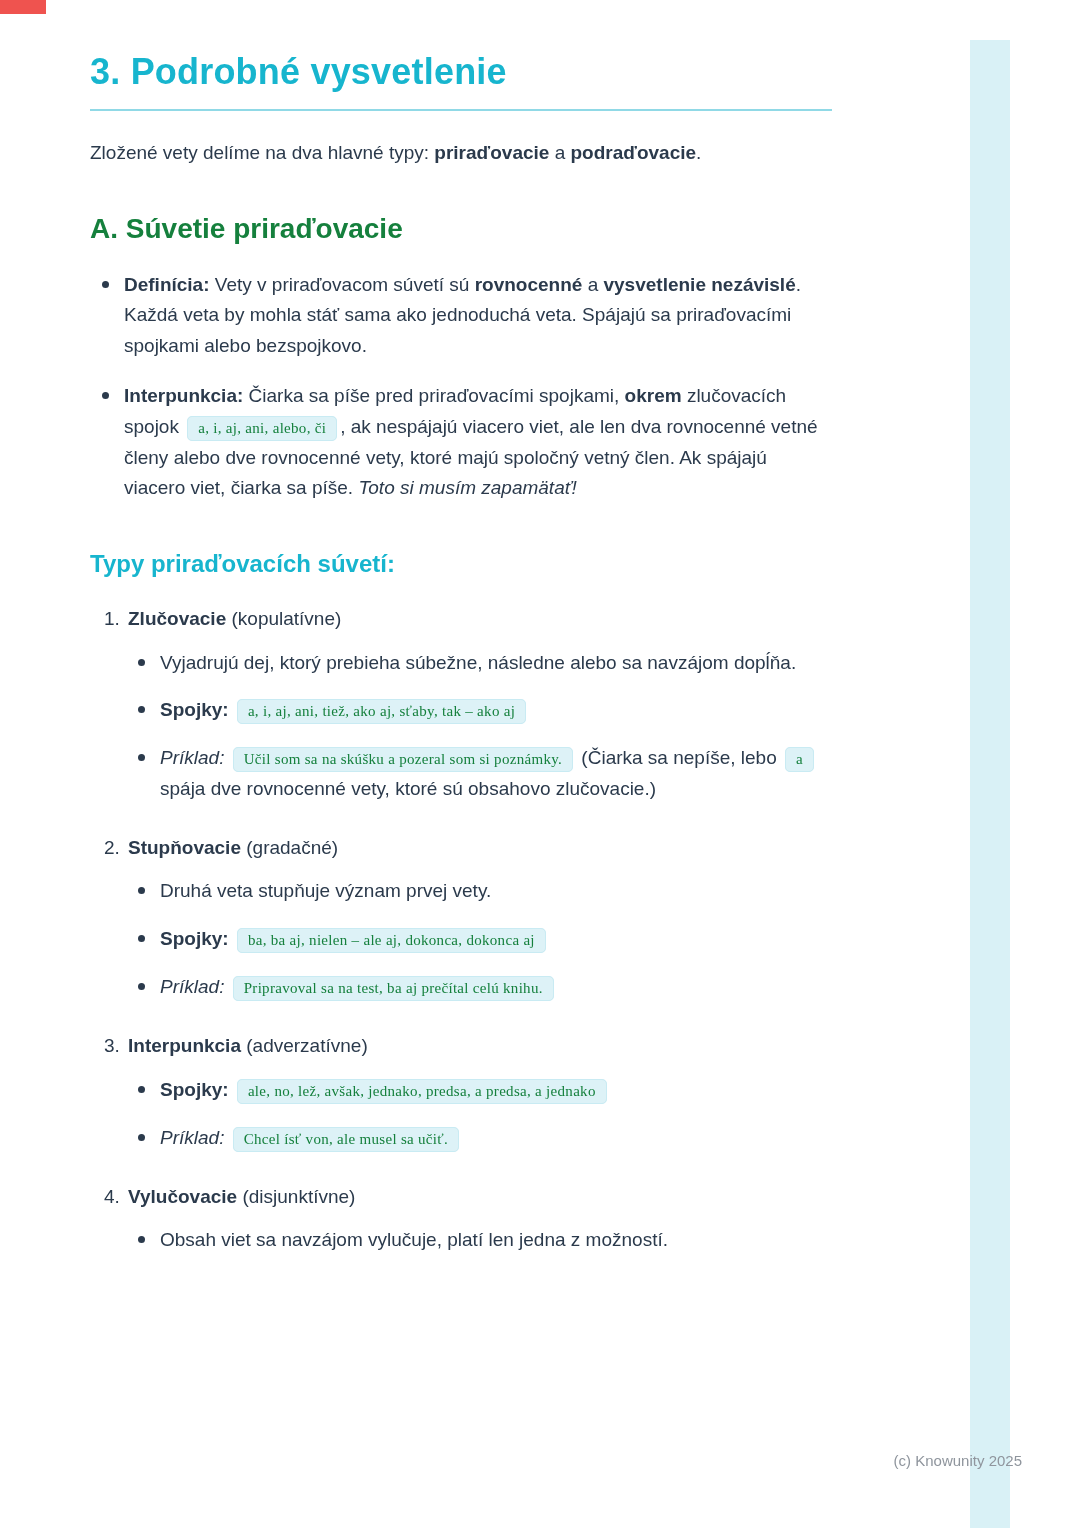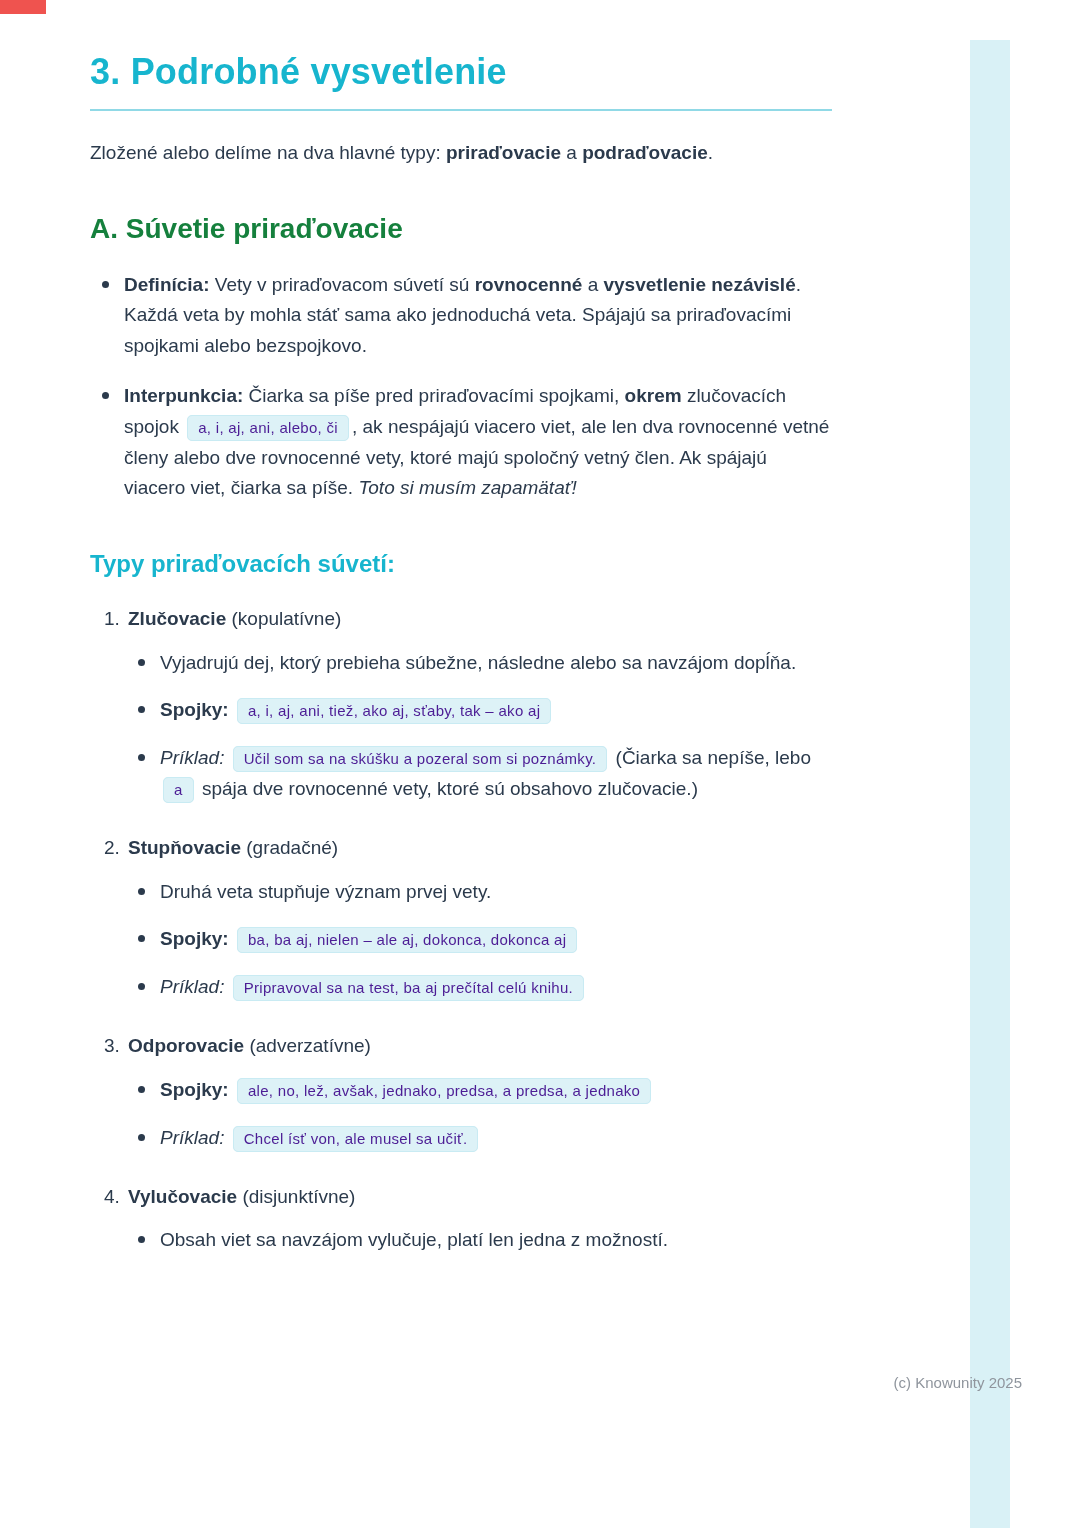--- a/index.html
+++ b/index.html
@@ -129,52 +129,52 @@
     left: 0;
     top: 11px;
     width: 7px;
     height: 7px;
     border-radius: 50%;
     background: #2b3a4c;
   }
   .b { font-weight: 700; }
   .i { font-style: italic; }
   .chip {
-    font-family: Liberation Sans, sans-serif;
+    font-family: Liberation Serif, serif;
     font-size: 15px;
-    color: #4c1d95;
+    color: #15803d;
     background: #ddf2f7;
     border: 1px solid #c9ebf3;
     border-radius: 5px;
     padding: 3px 10px 4px 10px;
     margin: 0 3px;
     line-height: 2.0;
     -webkit-box-decoration-break: clone;
     box-decoration-break: clone;
     letter-spacing: 0.3px;
   }
   .watermark {
     position: absolute;
-    top: 1374px;
+    top: 1452px;
     right: 58px;
     font-size: 15px;
     color: #8f959d;
     z-index: 3;
   }
 </style>
 </head>
 <body>
 
 <div class="page">
   <div class="corner-accent"></div>
   <div class="side-accent"></div>
   <div class="content" id="doc-root">
       <h1 class="doc-title">3. Podrobné vysvetlenie</h1>
       <div class="title-rule"></div>
-      <p class="para"><span>Zložené alebo delíme na dva hlavné typy: </span><span class="b">priraďovacie</span><span> a </span><span class="b">podraďovacie</span><span>.</span></p>
+      <p class="para"><span>Zložené vety delíme na dva hlavné typy: </span><span class="b">priraďovacie</span><span> a </span><span class="b">podraďovacie</span><span>.</span></p>
       <h2 class="sec">A. Súvetie priraďovacie</h2>
       <ul class="bullets">
         <li><span class="b">Definícia:</span><span> Vety v priraďovacom súvetí sú </span><span class="b">rovnocenné</span><span> a </span><span class="b">vysvetlenie nezávislé</span><span>. Každá veta by mohla stáť sama ako jednoduchá veta. Spájajú sa priraďovacími spojkami alebo bezspojkovo.</span></li>
         <li><span class="b">Interpunkcia:</span><span> Čiarka sa píše pred priraďovacími spojkami, </span><span class="b">okrem</span><span> zlučovacích spojok </span><span class="chip">a, i, aj, ani, alebo, či</span><span>, ak nespájajú viacero viet, ale len dva rovnocenné vetné členy alebo dve rovnocenné vety, ktoré majú spoločný vetný člen. Ak spájajú viacero viet, čiarka sa píše. </span><span class="i">Toto si musím zapamätať!</span></li>
       </ul>
       <h3 class="subsec">Typy priraďovacích súvetí:</h3>
       <div class="ol-wrap">
         <div class="ol-item">
           <div class="ol-head"><span class="ol-num">1.</span><span class="b">Zlučovacie</span><span> (kopulatívne)</span></div>
           <ul class="sub">
@@ -185,21 +185,21 @@
         </div>
         <div class="ol-item">
           <div class="ol-head"><span class="ol-num">2.</span><span class="b">Stupňovacie</span><span> (gradačné)</span></div>
           <ul class="sub">
             <li><span>Druhá veta stupňuje význam prvej vety.</span></li>
             <li><span class="b">Spojky:</span><span> </span><span class="chip">ba, ba aj, nielen – ale aj, dokonca, dokonca aj</span></li>
             <li><span class="i">Príklad:</span><span> </span><span class="chip">Pripravoval sa na test, ba aj prečítal celú knihu.</span></li>
           </ul>
         </div>
         <div class="ol-item">
-          <div class="ol-head"><span class="ol-num">3.</span><span class="b">Odporovacie</span><span> (adverzatívne)</span></div>
+          <div class="ol-head"><span class="ol-num">3.</span><span class="b">Interpunkcia</span><span> (adverzatívne)</span></div>
           <ul class="sub">
             <li><span class="b">Spojky:</span><span> </span><span class="chip">ale, no, lež, avšak, jednako, predsa, a predsa, a jednako</span></li>
             <li><span class="i">Príklad:</span><span> </span><span class="chip">Chcel ísť von, ale musel sa učiť.</span></li>
           </ul>
         </div>
         <div class="ol-item">
           <div class="ol-head"><span class="ol-num">4.</span><span class="b">Vylučovacie</span><span> (disjunktívne)</span></div>
           <ul class="sub">
             <li><span>Obsah viet sa navzájom vylučuje, platí len jedna z možností.</span></li>
           </ul>

